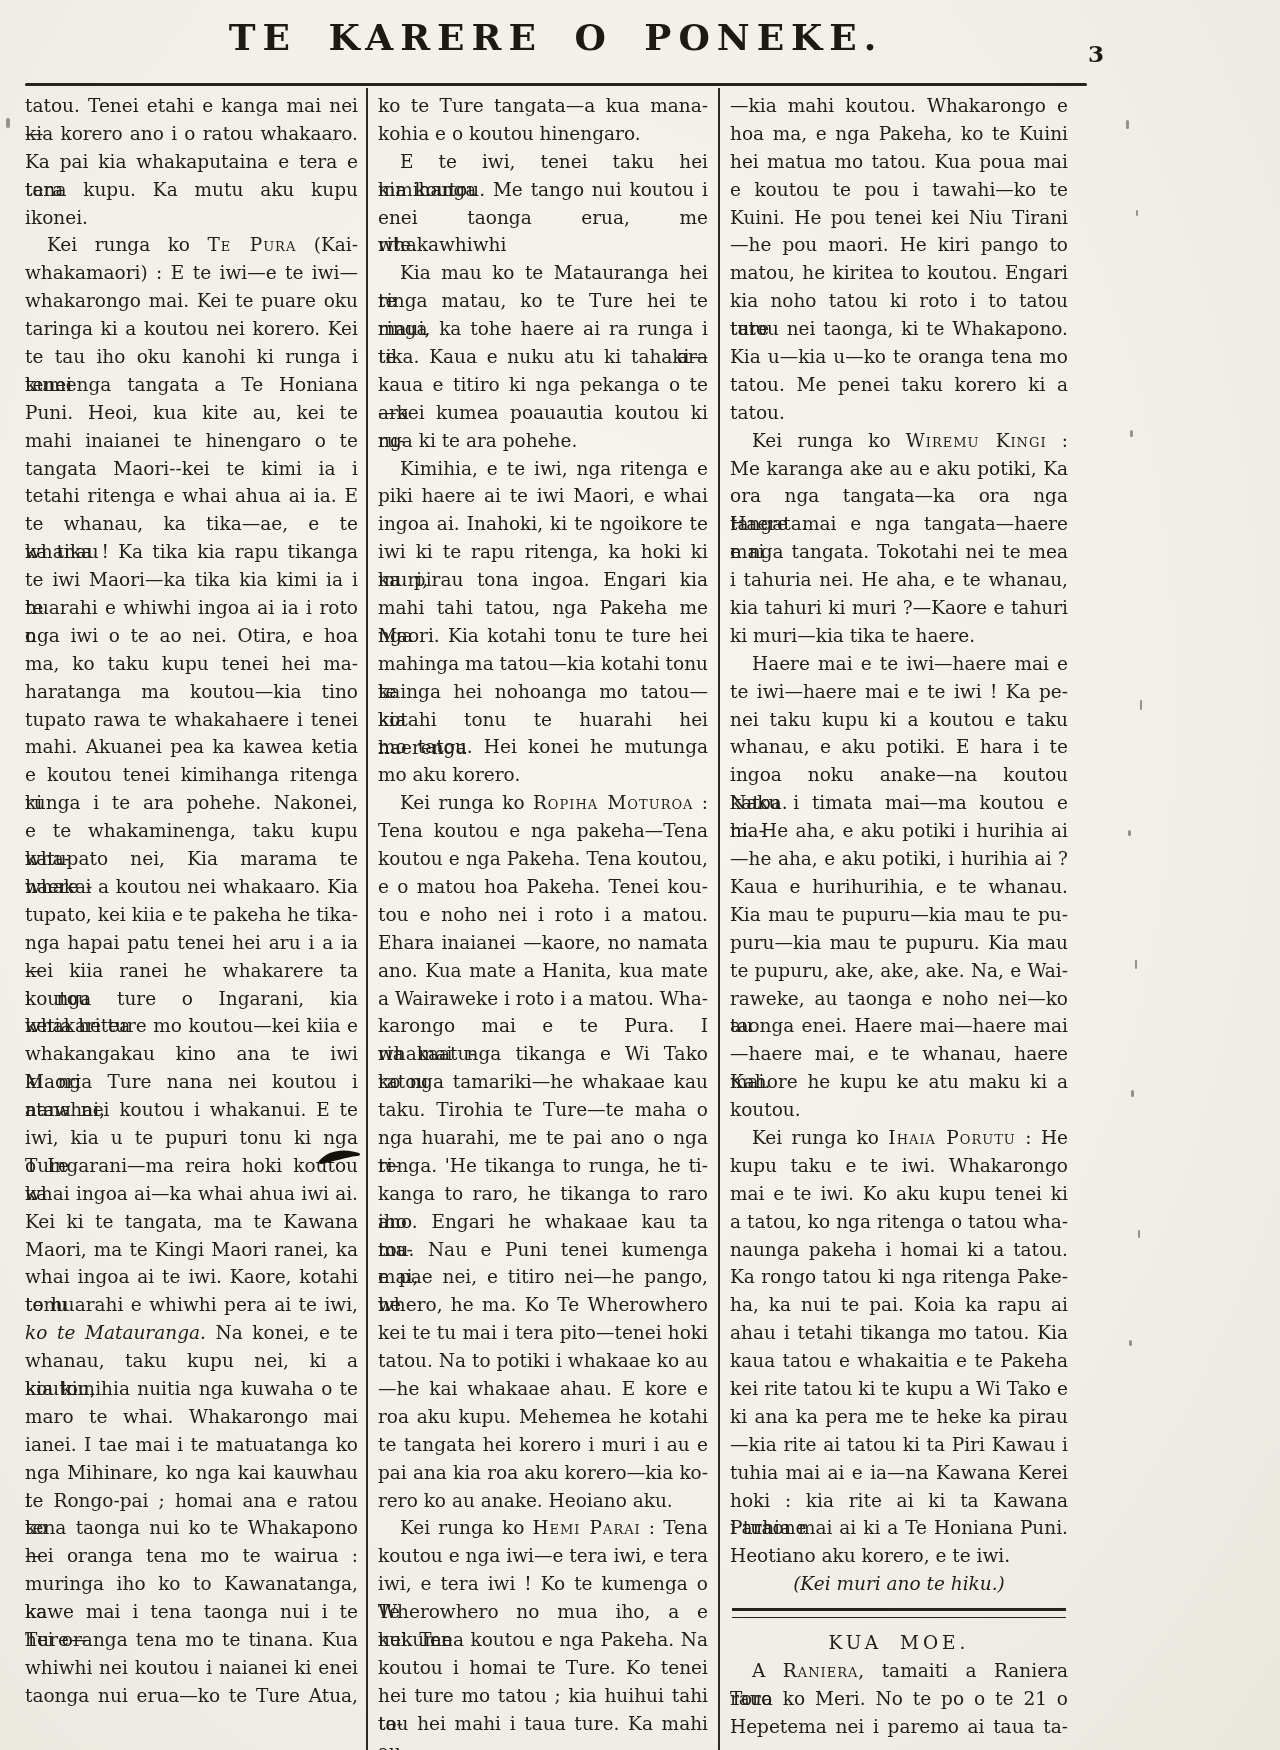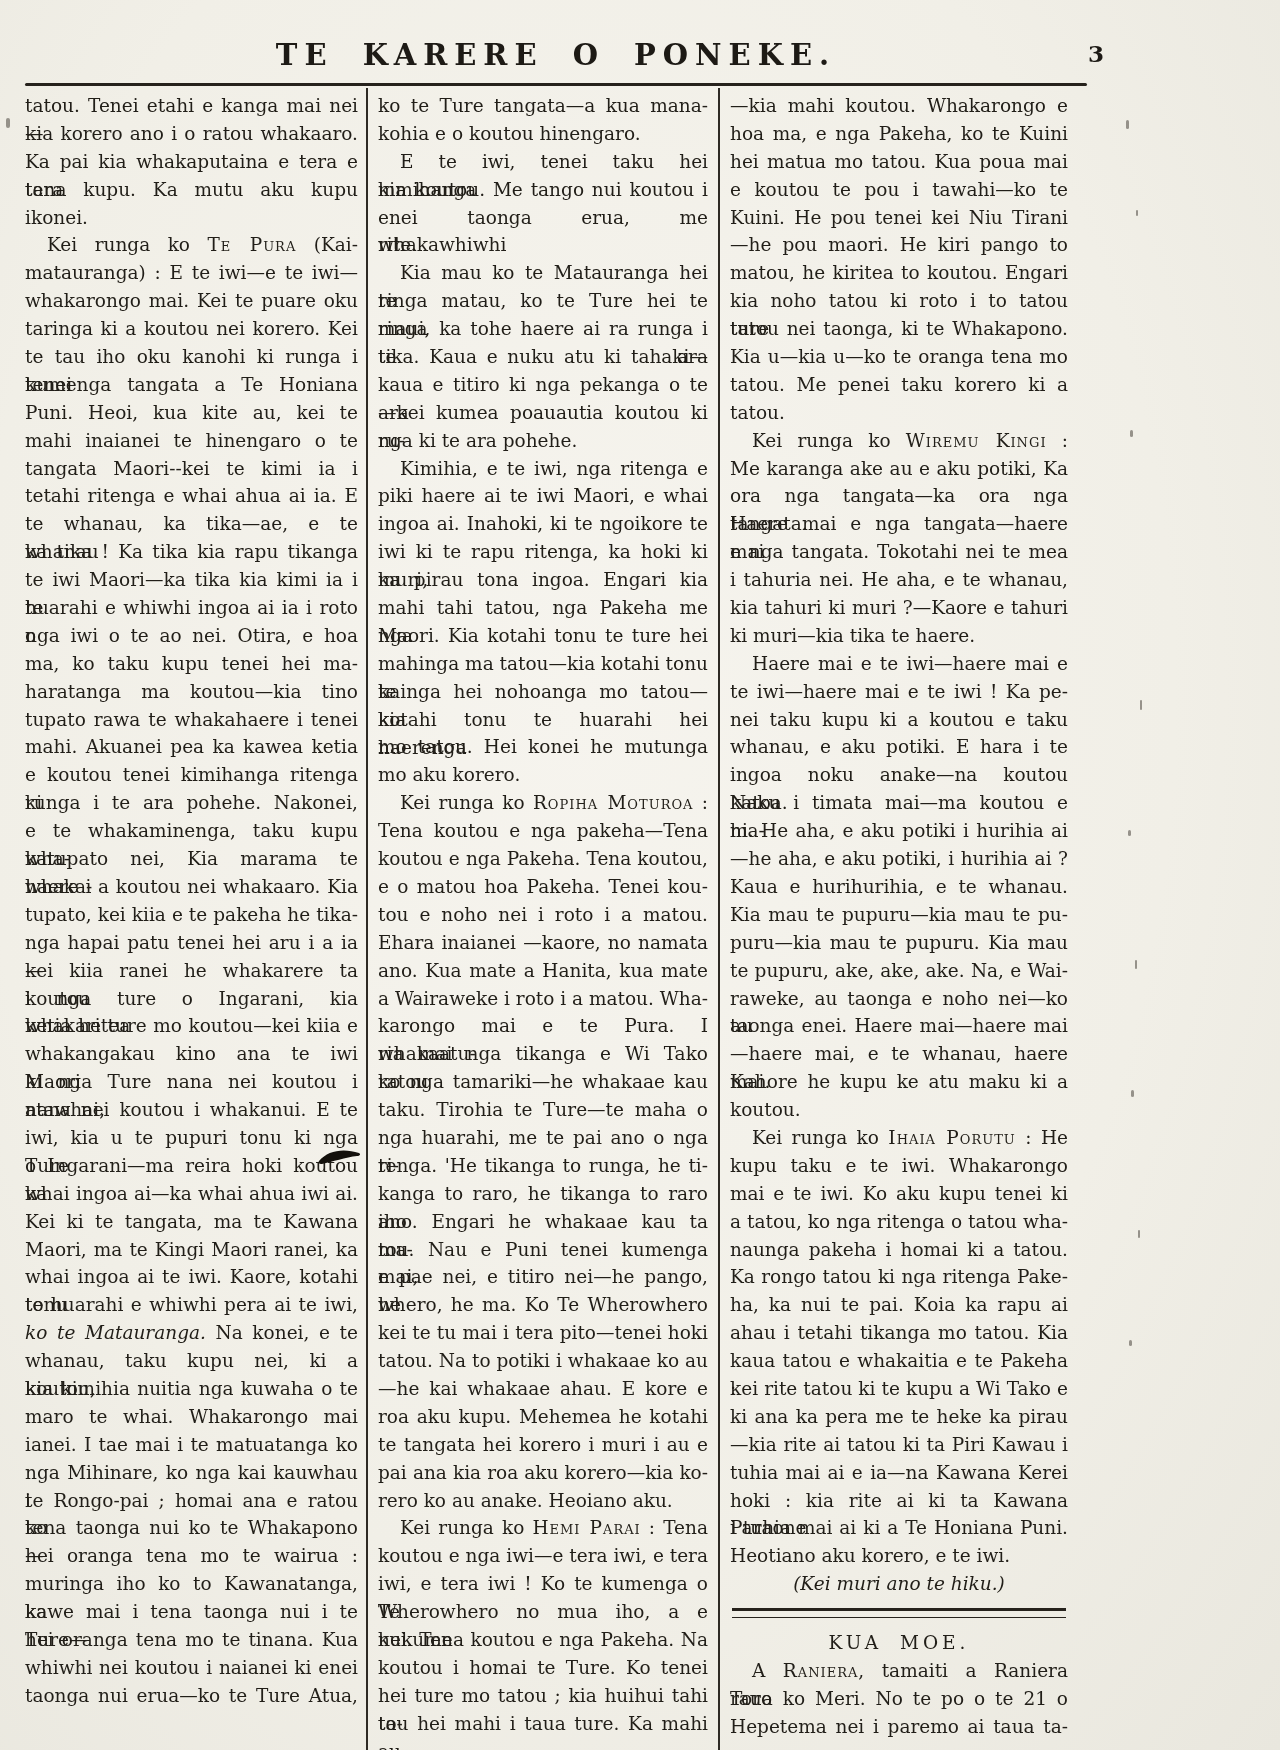--- a/index.html
+++ b/index.html
@@ -4,22 +4,22 @@
 <style>
   html,body{margin:0;padding:0;background:#888;}
   .page{
     position:relative;width:1280px;height:1750px;margin:0 auto;
     background:#f3f1ea;
     background-image:radial-gradient(ellipse at 45% 40%, #f6f4ee 0%, #f1efe7 60%, #e9e7de 100%);
     font-family:"DejaVu Serif","Liberation Serif",serif;
     color:#211e18;overflow:hidden;
   }
   .masthead{
-    position:absolute;left:25px;top:38px;width:1062px;
-    text-align:center;font-size:29px;font-weight:bold;
+    position:absolute;left:25px;top:16px;width:1062px;
+    text-align:center;font-size:36px;font-weight:bold;
     letter-spacing:7px;word-spacing:12px;color:#1d1a15;
   }
   .page-number{
     position:absolute;left:1088px;top:40px;width:40px;
     font-size:23px;font-weight:bold;color:#1d1a15;
   }
   .head-rule{
     position:absolute;left:25px;top:83px;width:1062px;height:3px;
     background:#26221c;border-radius:2px;
   }
@@ -63,21 +63,21 @@
   <div class="vrule v1"></div>
   <div class="vrule v2"></div>
 
   <div class="col c1">
       <div class="line">tatou. Tenei etahi e kanga mai nei—</div>
       <div class="line">kia korero ano i o ratou whakaaro.</div>
       <div class="line">Ka pai kia whakaputaina e tera e tera</div>
       <div class="line">tana kupu. Ka mutu aku kupu</div>
       <div class="line e">ikonei.</div>
       <div class="line in"><span>Kei runga ko </span><span class="sc">Te Pura</span><span> (Kai-</span></div>
-      <div class="line">matauranga) : E te iwi—e te iwi—</div>
+      <div class="line">whakamaori) : E te iwi—e te iwi—</div>
       <div class="line">whakarongo mai. Kei te puare oku</div>
       <div class="line">taringa ki a koutou nei korero. Kei</div>
       <div class="line">te tau iho oku kanohi ki runga i tenei</div>
       <div class="line">kumenga tangata a Te Honiana</div>
       <div class="line">Puni. Heoi, kua kite au, kei te</div>
       <div class="line">mahi inaianei te hinengaro o te</div>
       <div class="line">tangata Maori--kei te kimi ia i</div>
       <div class="line">tetahi ritenga e whai ahua ai ia. E</div>
       <div class="line">te whanau, ka tika—ae, e te whanau</div>
       <div class="line">ka tika ! Ka tika kia rapu tikanga</div>

